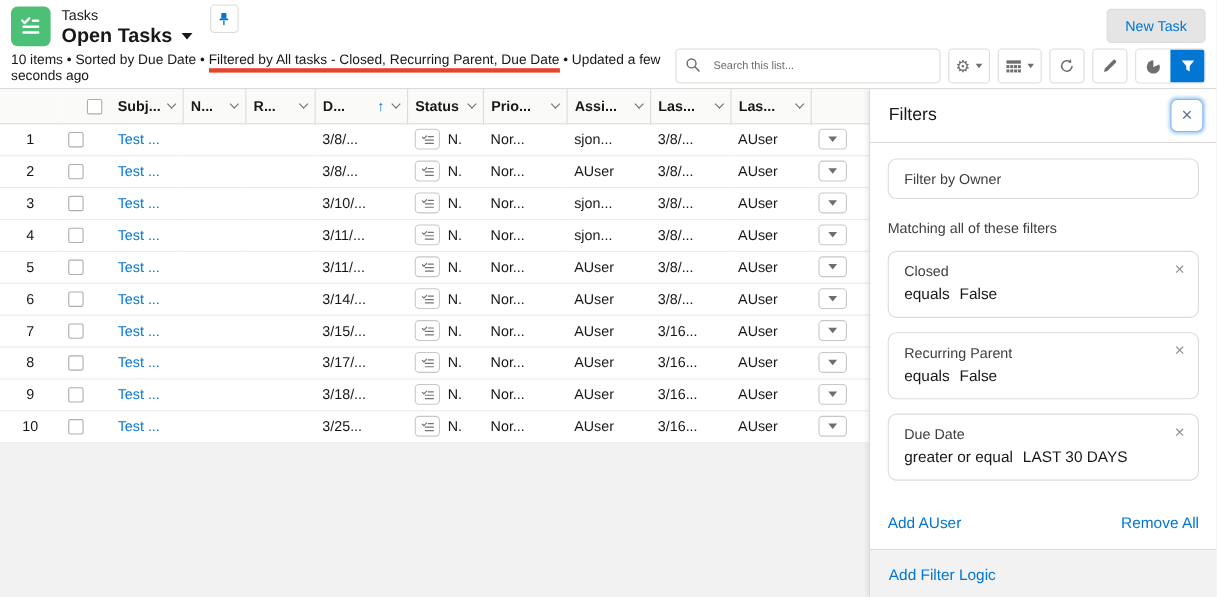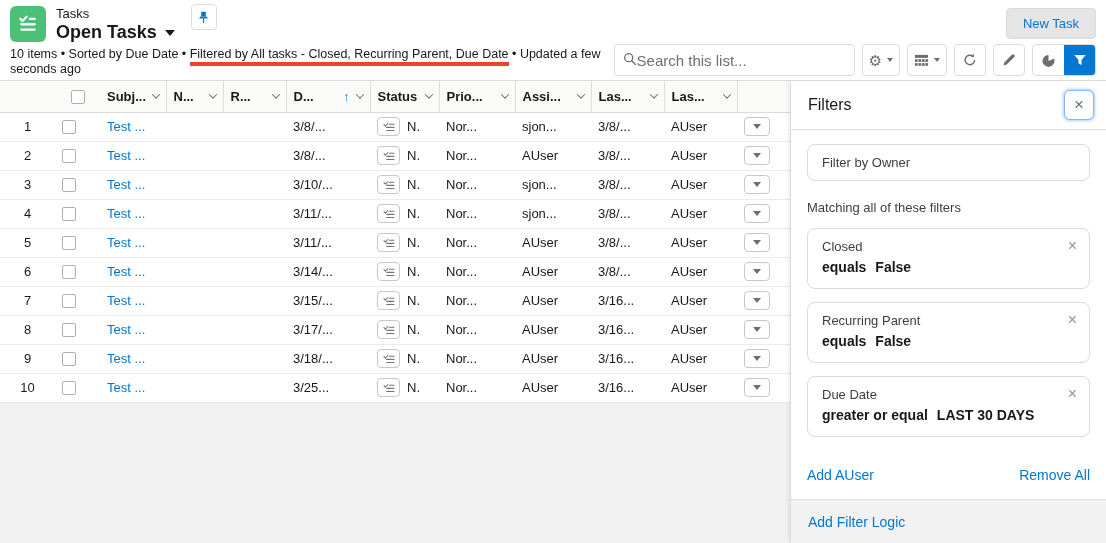--- a/index.html
+++ b/index.html
@@ -20,35 +20,35 @@
   .page-title { font-size:18px; font-weight:bold; line-height:20px; }
   .title-caret { width:0; height:0; border-left:5px solid transparent; border-right:5px solid transparent; border-top:6px solid #181818; margin-left:8px; margin-top:2px; }
   .pin-btn { width:26px; height:26px; margin-left:16px; margin-top:-2px; border:1px solid #dddbda; border-radius:4px; background:#fff; display:flex; align-items:center; justify-content:center; }
   .meta-line { position:absolute; left:10px; top:47px; width:600px; font-size:12.5px; line-height:15px; color:#181818; }
   .meta-underline { border-bottom:4px solid #e8432c; padding-bottom:1px;text-align:right; }
 
   .new-task-btn { position:absolute; right:10px; top:8px; height:31px; padding:0 16px; background:#e5e5e5; border:1px solid #dddbda; border-radius:4px; color:#0176d3; font-size:13px; display:flex; align-items:center; cursor:pointer; }
 
   .toolbar { position:absolute; right:10px; top:44px; display:flex; align-items:center; gap:7px; }
   .search-box { position:relative; width:241px; height:32px; }
-  .search-box input { width:100%; height:100%; border:1px solid #dddbda; border-radius:4px; padding:0 8px 0 22px; font-size:15px; font-family:inherit; color:#181818; outline:none; }
+  .search-box input { width:100%; height:100%; border:1px solid #dddbda; border-radius:4px; padding:0 8px 0 34px; font-size:10px; font-family:inherit; color:#181818; outline:none; }
   .search-box input::placeholder { color:#706e6b; }
   .search-icon-wrap { position:absolute; left:9px; top:8px; }
   .tb-btn { height:32px; min-width:32px; background:#fff; border:1px solid #dddbda; border-radius:4px; display:flex; align-items:center; justify-content:center; gap:5px; padding:0 6px; cursor:pointer; }
   .gear-glyph { font-size:15px; color:#706e6b; line-height:1; }
   .dd-tri { width:0; height:0; border-left:3.5px solid transparent; border-right:3.5px solid transparent; border-top:4.5px solid #706e6b; }
   .seg-group { display:flex; border:1px solid #dddbda; border-radius:4px; overflow:hidden; height:32px; }
   .seg-half { width:31px; height:30px; display:flex; align-items:center; justify-content:center; background:#fff; cursor:pointer; }
   .seg-half.active { background:#0176d3; }
 
   
   .main { display:flex; height:462px; }
   .table-zone { width:790px; flex:none; }
   table { border-collapse:collapse; table-layout:fixed; width:790px; background:#fff; font-size:13px; }
-  thead th { height:31px; background:#fafaf9; border-bottom:1px solid #dddbda; font-weight:bold; font-size:13px; text-align:center; padding:0 7px; }
+  thead th { height:31px; background:#fafaf9; border-bottom:1px solid #dddbda; font-weight:bold; font-size:13px; text-align:right; padding:0 7px; }
   th.th-col { border-right:1px solid #dddbda; cursor:pointer; }
   .th-in { display:flex; align-items:center; justify-content:space-between; }
   .th-label { overflow:hidden; white-space:nowrap; }
   .chev { display:inline-block; width:6px; height:6px; border-right:1.5px solid #706e6b; border-bottom:1.5px solid #706e6b; transform:rotate(45deg) translate(-1px,-1px); margin-left:5px; flex:none; }
   .th-right { display:flex; align-items:center; }
   .sort-arrow { color:#0176d3; font-size:13px; margin-right:2px; }
   tbody td { height:29px; border-bottom:1px solid #ecebea; padding:0 7px; overflow:hidden; white-space:nowrap; }
   .td-num { text-align:center; color:#181818; }
   .checkbox { display:inline-block; width:14px; height:14px; border:1px solid #b0adab; border-radius:2px; background:#fff; vertical-align:middle; cursor:pointer; }
   .subject-link { color:#0176d3; text-decoration:none; cursor:pointer; }
@@ -64,21 +64,21 @@
   .fp-title { font-size:16px; }
   .fp-close { width:30px; height:30px; border:1px solid #8ab5f1; border-radius:6px; background:#fff; box-shadow:0 0 3px 1px rgba(1,118,211,.35); color:#67747f; font-size:17px; display:flex; align-items:center; justify-content:center; cursor:pointer; }
   .fp-divider { border-top:1px solid #dddbda; }
   .fp-body { padding:14px 16px 0; flex:1; }
   .owner-card { border:1px solid #dddbda; border-radius:8px; padding:10px 14px; cursor:pointer; }
   .owner-label { font-size:13px; color:#3e3e3c; }
   .owner-value { font-size:14px; margin-top:4px; color:#181818; }
   .matching-label { font-size:13px; color:#3e3e3c; margin:19px 0 13px; }
   .filter-card { position:relative; border:1px solid #dddbda; border-radius:8px; padding:10px 14px 13px; margin-bottom:13px; cursor:pointer; }
   .filter-field { font-size:13px; color:#3e3e3c; }
-  .filter-line { margin-top:5px; font-size:14px; color:#181818;font-weight:bold; }
+  .filter-line { margin-top:5px; font-size:14px; color:#181818; }
   .filter-value { margin-left:9px; }
   .filter-remove { position:absolute; top:9px; right:12px; color:#969492; font-size:16px; line-height:1; cursor:pointer; }
   .fp-links { display:flex; justify-content:space-between; padding:6px 16px 16px; font-size:14px; }
   .blue-link { color:#0176d3; text-decoration:none; cursor:pointer; }
   .fp-footer { border-top:1px solid #dddbda; background:#f3f2f2; padding:14px 17px; font-size:14px; flex:none; height:44px; }
 </style>
 </head>
 <body>
 
 <div class="app-header">

